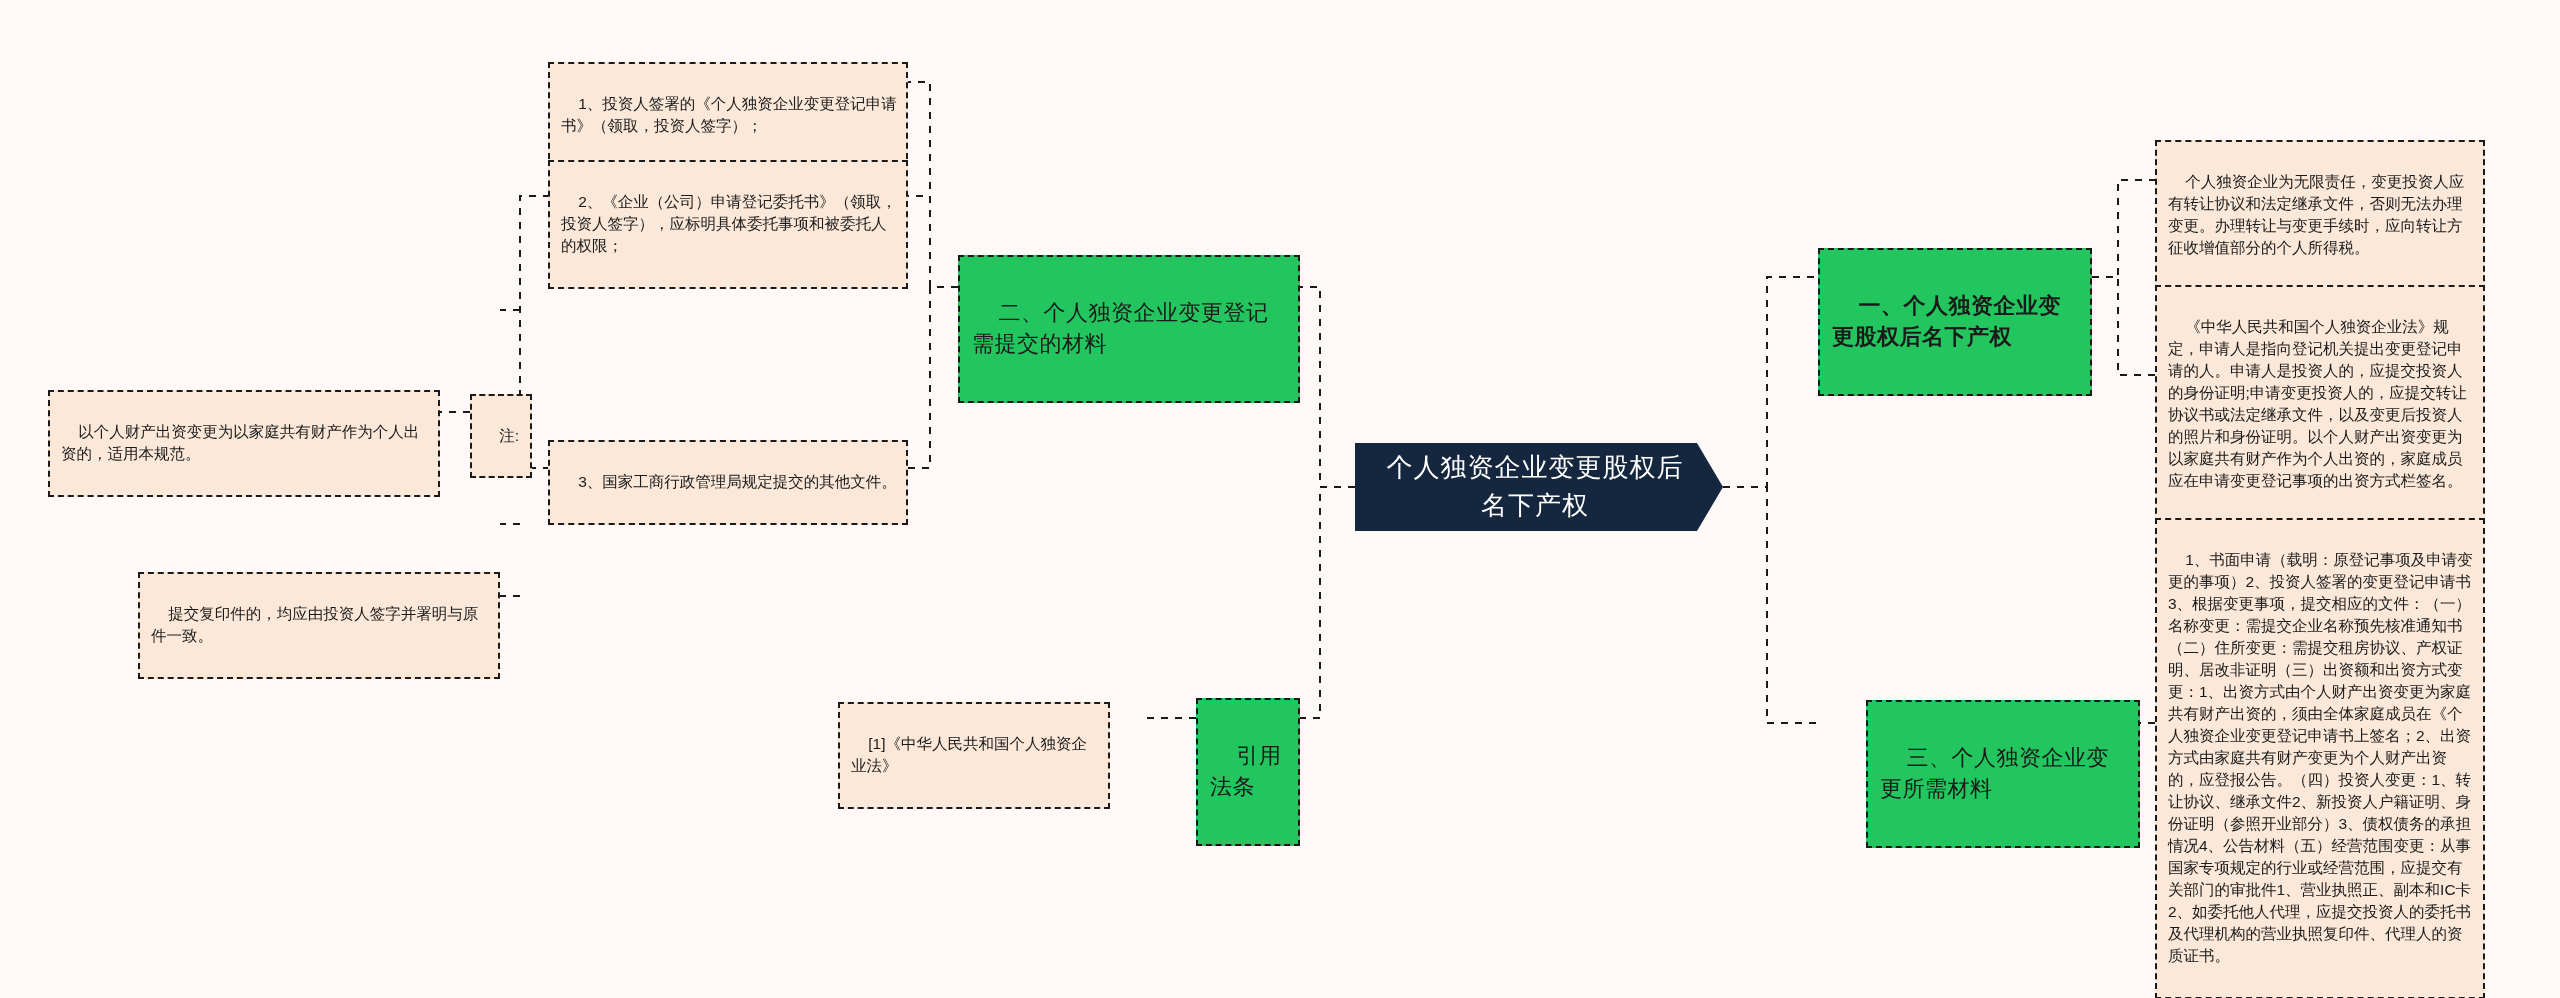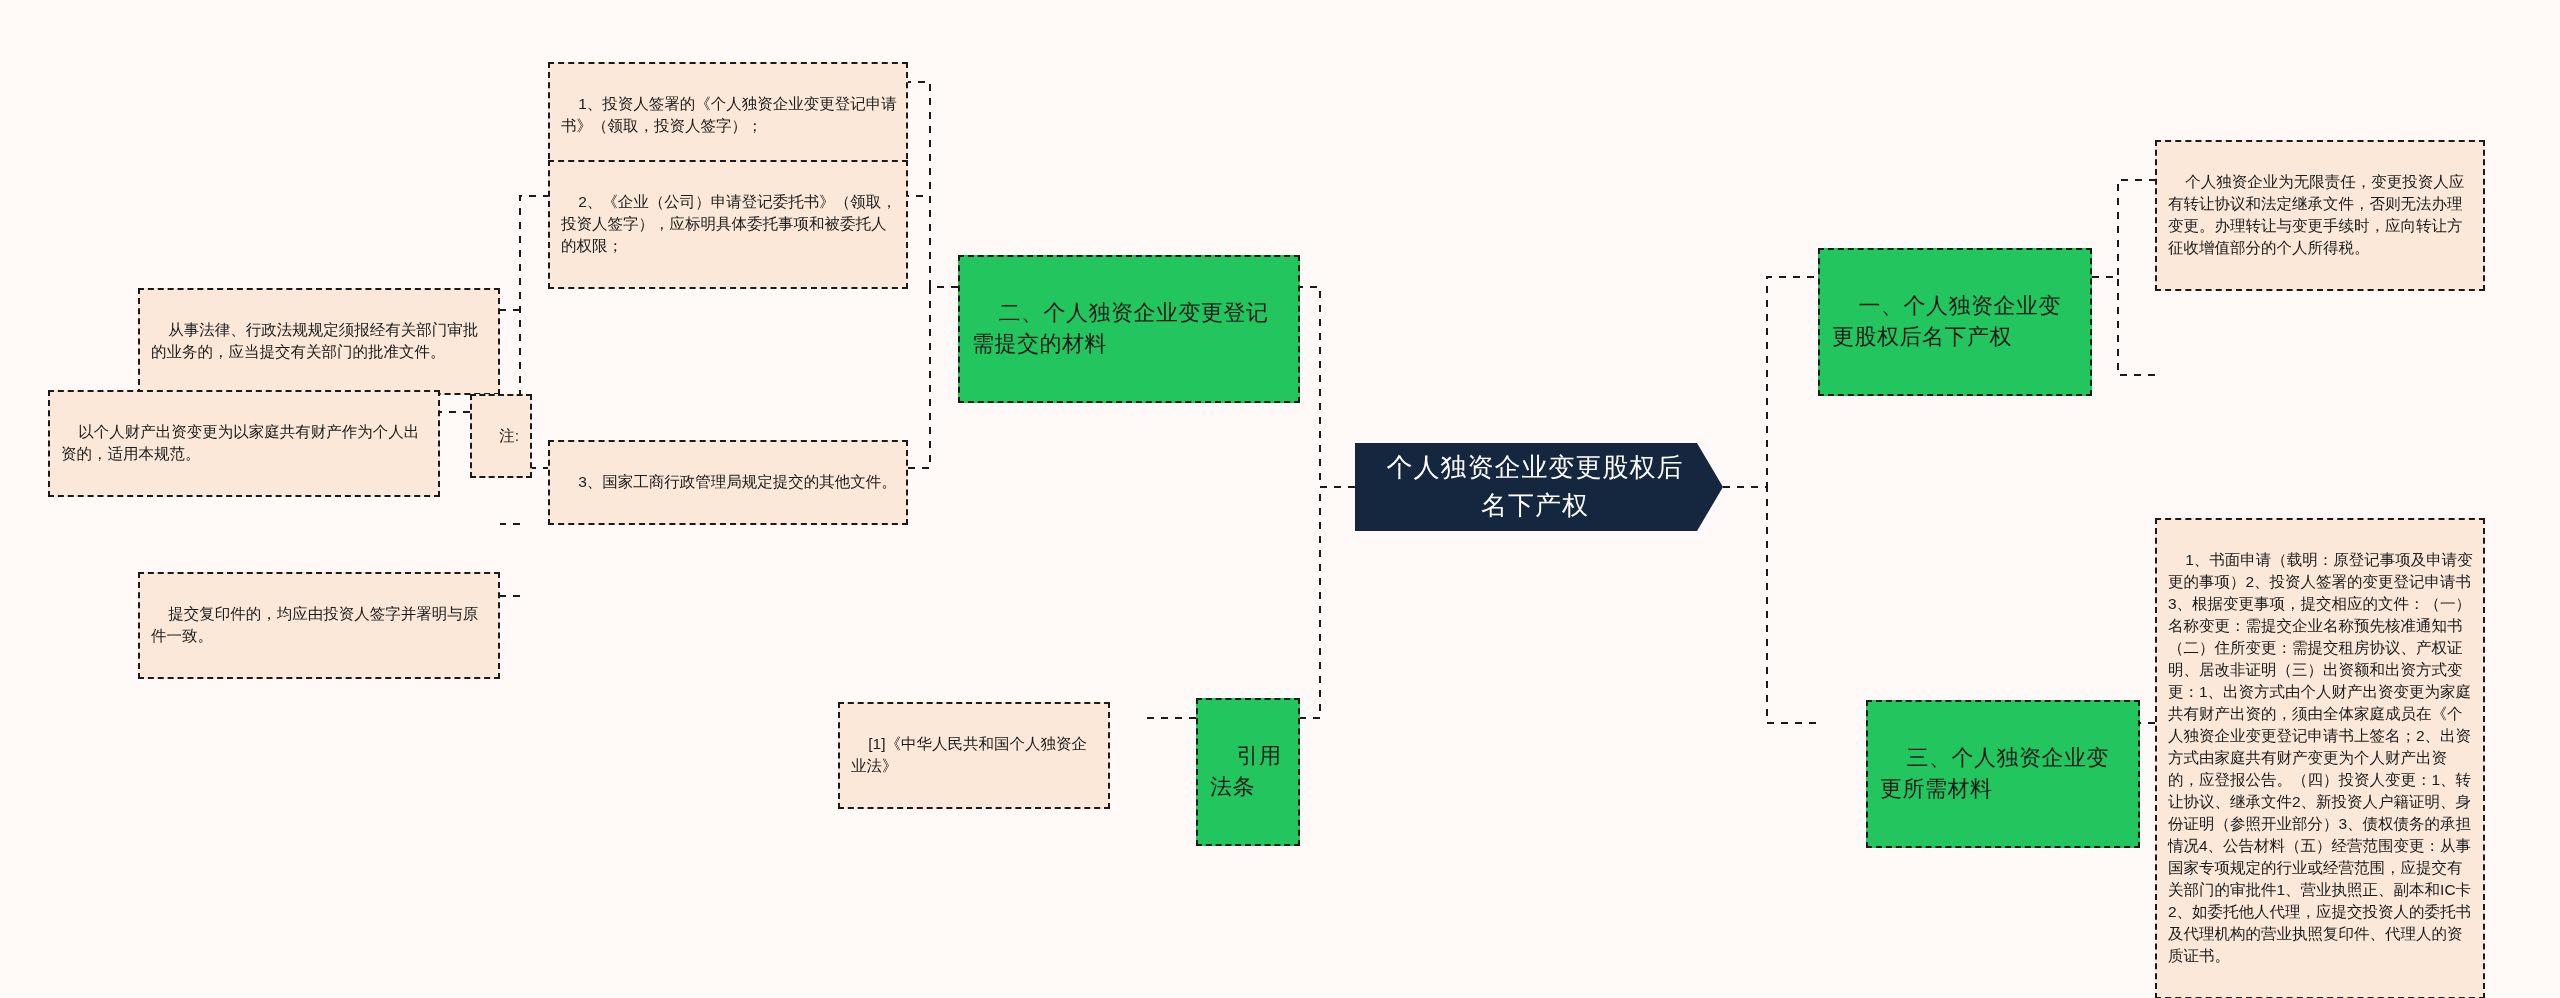--- a/index.html
+++ b/index.html
@@ -87,28 +87,31 @@
       <path d="M470,412 L440,412"></path>
 
       <path d="M1196,718 L1168,718 L1168,718 L1145,718"></path>
     </g>
   </svg>
 
   <div class="root" style="left:1355px;top:443px;width:368px;height:88px;">
     <span>个人独资企业变更股权后名下产权</span>
   </div>
 
-  <div class="node branch" style="left:1818px;top:248px;width:274px;">
+  <div class="node branch" style="left:1818px;top:248px;width:274px;font-weight:bold;">
     <span>一、个人独资企业变更股权后名下产权</span>
   </div>
 
   <div class="node leaf" style="left:2155px;top:140px;width:330px;">
     <span>个人独资企业为无限责任，变更投资人应有转让协议和法定继承文件，否则无法办理变更。办理转让与变更手续时，应向转让方征收增值部分的个人所得税。</span>
   </div>
 
+  <div class="node leaf" style="left:2155px;top:285px;width:330px;">
+    <span>《中华人民共和国个人独资企业法》规定，申请人是指向登记机关提出变更登记申请的人。申请人是投资人的，应提交投资人的身份证明;申请变更投资人的，应提交转让协议书或法定继承文件，以及变更后投资人的照片和身份证明。以个人财产出资变更为以家庭共有财产作为个人出资的，家庭成员应在申请变更登记事项的出资方式栏签名。</span>
+  </div>
 
   <div class="node branch" style="left:1818px;top:700px;width:274px;margin-left:48px;">
     <span>三、个人独资企业变更所需材料</span>
   </div>
 
   <div class="node leaf" style="left:2155px;top:518px;width:330px;">
     <span>1、书面申请（载明：原登记事项及申请变更的事项）2、投资人签署的变更登记申请书3、根据变更事项，提交相应的文件：（一）名称变更：需提交企业名称预先核准通知书（二）住所变更：需提交租房协议、产权证明、居改非证明（三）出资额和出资方式变更：1、出资方式由个人财产出资变更为家庭共有财产出资的，须由全体家庭成员在《个人独资企业变更登记申请书上签名；2、出资方式由家庭共有财产变更为个人财产出资的，应登报公告。（四）投资人变更：1、转让协议、继承文件2、新投资人户籍证明、身份证明（参照开业部分）3、债权债务的承担情况4、公告材料（五）经营范围变更：从事国家专项规定的行业或经营范围，应提交有关部门的审批件1、营业执照正、副本和IC卡2、如委托他人代理，应提交投资人的委托书及代理机构的营业执照复印件、代理人的资质证书。</span>
   </div>
 
   <div class="node branch" style="left:958px;top:255px;width:342px;">
@@ -120,23 +123,20 @@
   </div>
 
   <div class="node leaf" style="left:548px;top:160px;width:360px;">
     <span>2、《企业（公司）申请登记委托书》（领取，投资人签字），应标明具体委托事项和被委托人的权限；</span>
   </div>
 
   <div class="node leaf" style="left:548px;top:440px;width:360px;">
     <span>3、国家工商行政管理局规定提交的其他文件。</span>
   </div>
 
-  <div class="node leaf" style="left:138px;top:288px;width:362px;">
-    <span>从事法律、行政法规规定须报经有关部门审批的业务的，应当提交有关部门的批准文件。</span>
-  </div>
 
   <div class="node leaf" style="left:48px;top:390px;width:392px;">
     <span>以个人财产出资变更为以家庭共有财产作为个人出资的，适用本规范。</span>
   </div>
 
   <div class="node tiny" style="left:470px;top:394px;width:62px;">
     <span>注:</span>
   </div>
 
 

